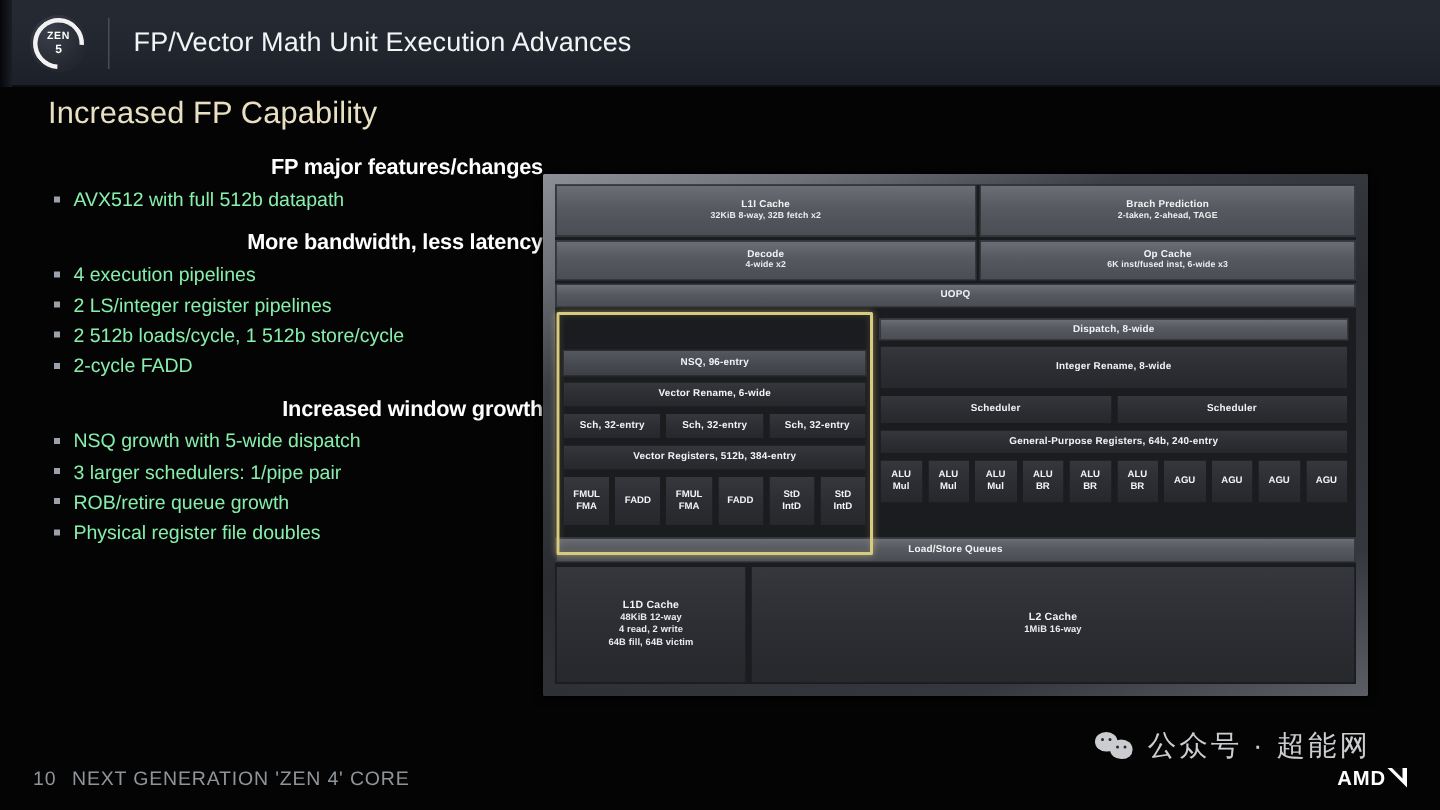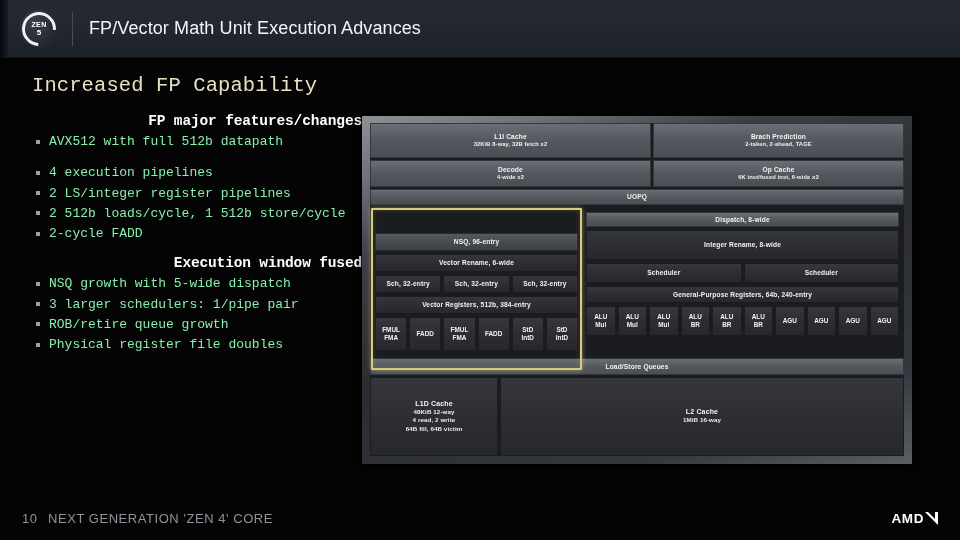--- a/index.html
+++ b/index.html
@@ -60,23 +60,22 @@
     margin-left: 16px;
     color: #f3f4f6;
     font-size: 18px;
     font-weight: 400;
     letter-spacing: .1px;
     white-space: nowrap;
   }
 
   
   #left-col {
-    position: absolute; left: 32px; top: 74px;
+    position: absolute; left: 32px; top: 64px;
     width: 330px;
-    font-family: Liberation Mono, monospace;
   }
   #section-title {
     color: #e9e0c2;
     font-size: 20.5px;
     font-weight: 400;
     letter-spacing: .1px;
     margin-bottom: 16px;
   }
   .grp { margin-bottom: 11px; }
   .grp-head {
@@ -286,30 +285,31 @@
     <div id="section-title">Increased FP Capability</div>
 
     <div class="grp">
       <div class="grp-head">FP major features/changes</div>
       <ul class="bullets">
         <li>AVX512 with full 512b datapath</li>
       </ul>
     </div>
 
     <div class="grp">
+      <div class="grp-head">More bandwidth, less latency</div>
       <ul class="bullets">
         <li>4 execution pipelines</li>
         <li>2 LS/integer register pipelines</li>
         <li>2 512b loads/cycle, 1 512b store/cycle</li>
         <li>2-cycle FADD</li>
       </ul>
     </div>
 
     <div class="grp">
-      <div class="grp-head">Execution window fused</div>
+      <div class="grp-head">Increased window growth</div>
       <ul class="bullets">
         <li>NSQ growth with 5-wide dispatch</li>
         <li>3 larger schedulers: 1/pipe pair</li>
         <li>ROB/retire queue growth</li>
         <li>Physical register file doubles</li>
       </ul>
     </div>
   </div>
 
   <div id="die">
@@ -478,19 +478,30 @@
       </div>
 
     </div>
   </div>
 
   <div id="footer">
     <span id="footer-page">10</span>
     <span id="footer-text">NEXT GENERATION 'ZEN 4' CORE</span>
   </div>
 
+  <div id="watermark">
+    <span id="wechat-icon">
+      <span class="b1"></span>
+      <span class="b2"></span>
+      <span class="d d1"></span>
+      <span class="d d2"></span>
+      <span class="d d3"></span>
+      <span class="d d4"></span>
+    </span>
+    <span>公众号 · 超能网</span>
+  </div>
 
   <div id="amd-logo">
     <span class="amd-text">AMD</span>
     <span class="amd-arrow"></span>
   </div>
 
 </div>
 
 </body></html>

